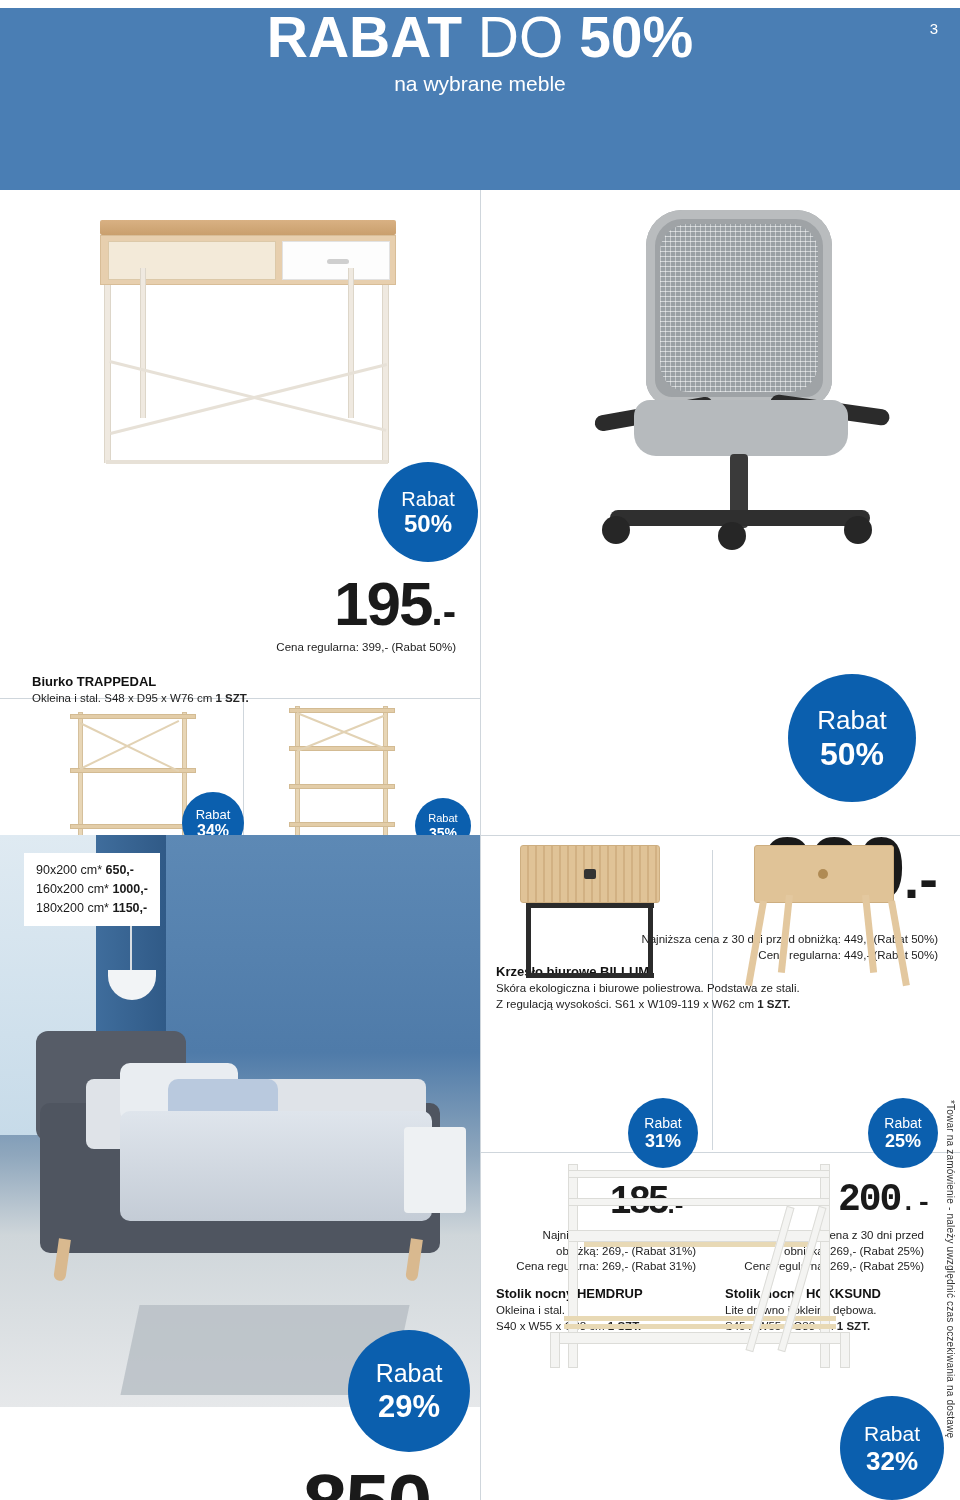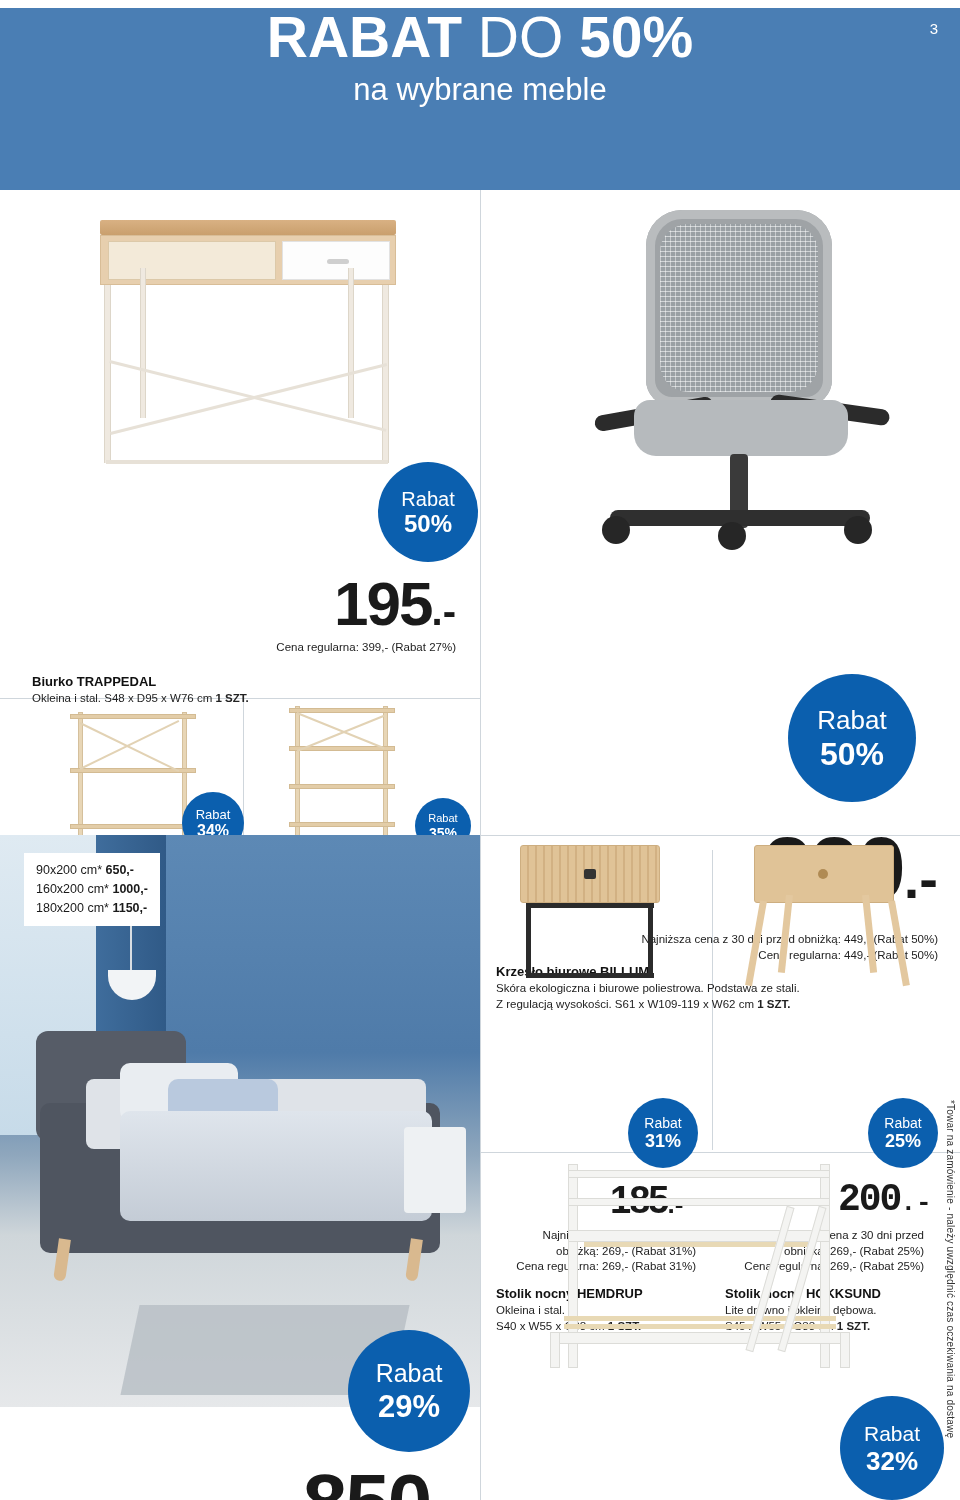--- a/index.html
+++ b/index.html
@@ -36,21 +36,21 @@
   }
   .header .h-main {
     margin-top: 8px;
     font-size: 57px;
     line-height: 1.05;
     font-weight: 400;
   }
   .header .h-main b { font-weight: 700; }
   .header .h-sub2 {
     margin-top: 4px;
-    font-size: 31px;
+    font-size: 21px;
     font-weight: 400;
   }
 
   
   .sheet { position: relative; width: 960px; height: 1318px; }
 
   .cell { position: absolute; }
   .divider-v { position: absolute; width: 1px; background: #cfd6dc; }
   .divider-h { position: absolute; height: 1px; background: #cfd6dc; }
 
@@ -274,21 +274,21 @@
     <div class="bubble" style="left:378px; top:272px; width:100px; height:100px; font-size:0;">
       <div class="b1" style="font-size:20px; margin-bottom:3px;">Rabat</div>
       <div class="b2" style="font-size:24px;">50%</div>
     </div>
 
     <div class="bigprice" style="position:absolute; right:24px; top:386px; font-size:62px;">
       <span>195</span><span class="cur" style="font-size:40px;">.-</span>
     </div>
 
     <div class="prices" style="position:absolute; right:24px; top:450px; width:440px;">
-      <div>Cena regularna: 399,- (Rabat 27%)</div>
+      <div>Cena regularna: 399,- (Rabat 50%)</div>
     </div>
 
     <div style="position:absolute; left:32px; top:468px; width:300px;">
       <div class="pname" style="margin-top:16px;">Biurko TRAPPEDAL</div>
       <div class="pdesc">
         <span>Okleina i stal. S48 x D95 x W76 cm</span>
         <b>1 SZT.</b>
       </div>
     </div>
   </div>

